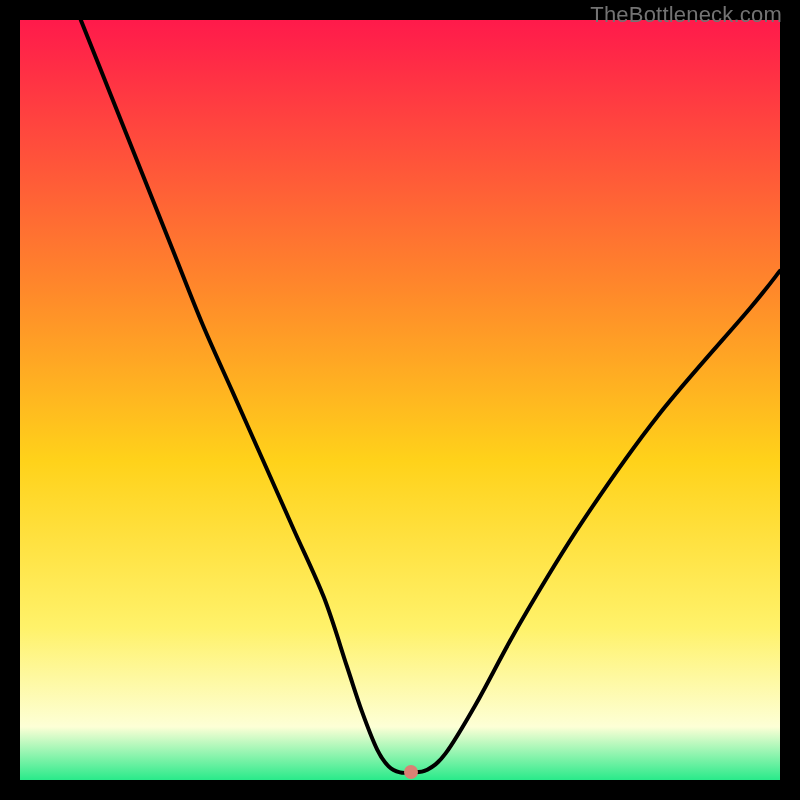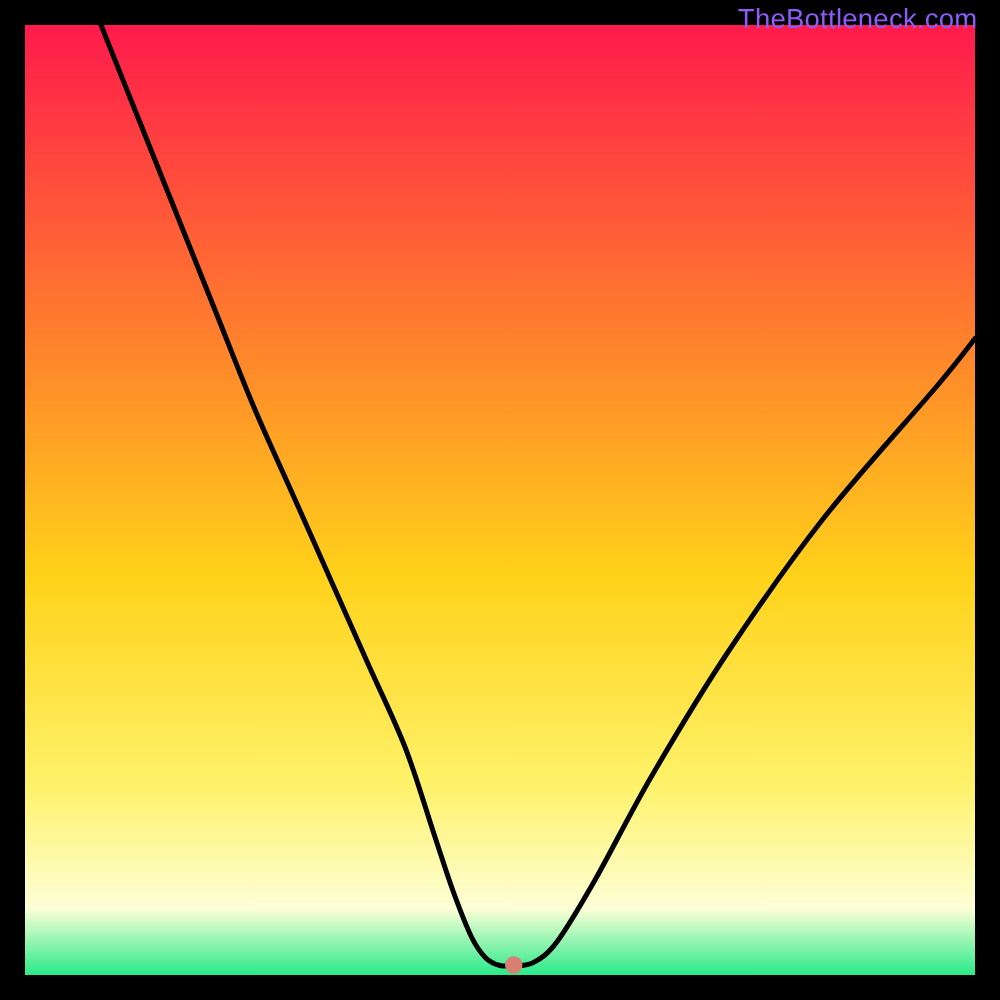--- a/index.html
+++ b/index.html
@@ -16,21 +16,21 @@
     left: 0;
     top: 0;
     width: 800px;
     height: 800px;
     box-sizing: border-box;
   }
   .watermark {
     position: absolute;
     top: 2px;
     right: 18px;
-    color: #8b5cf6;
+    color: #737373;
     font-size: 22px;
     font-weight: 400;
     letter-spacing: 0.2px;
     z-index: 20;
   }
   .plot-area {
     position: absolute;
     left: 20px;
     top: 20px;
     width: 760px;

